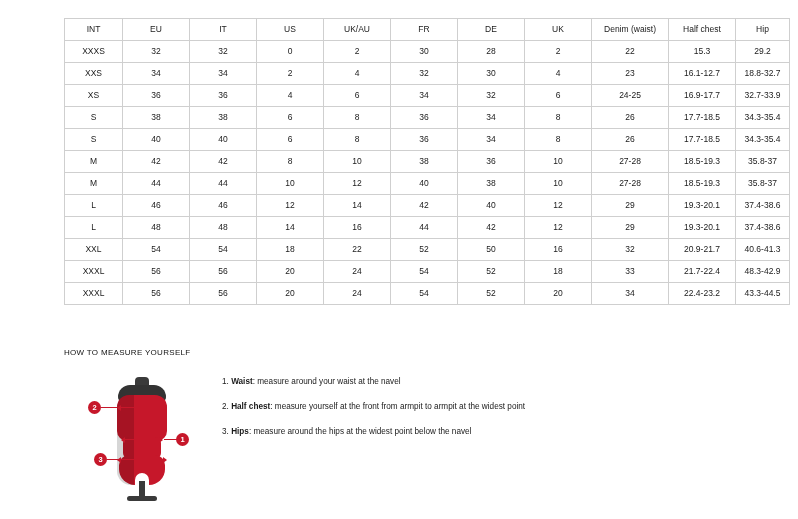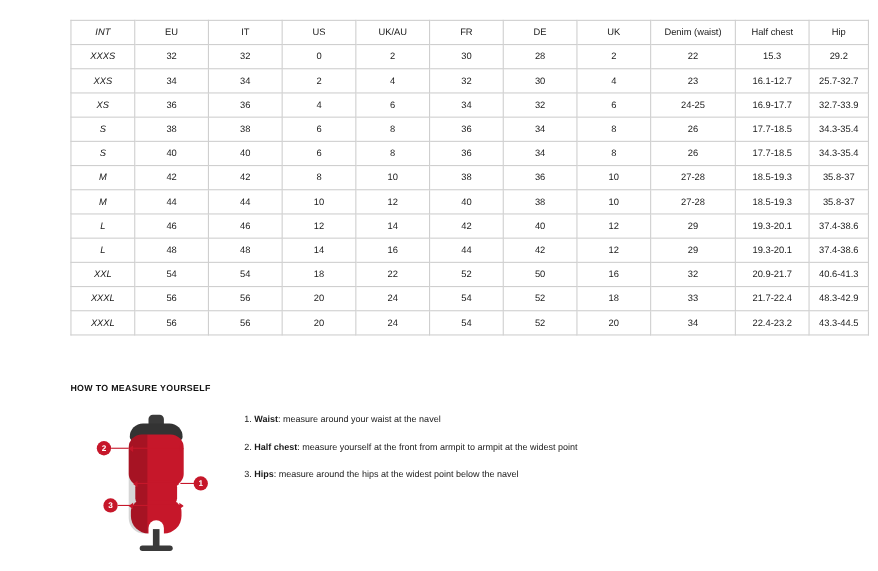--- a/index.html
+++ b/index.html
@@ -43,42 +43,42 @@
     color: #1a1a1a;
     padding: 0 2px;
     line-height: 1.1;
     white-space: nowrap;
     overflow: hidden;
   }
   table.size-table thead th {
     font-weight: normal;
   }
   
-  .c0  { width: 53px; font-style: italic; }
+  .c0  { width: 53px; }
   .c1  { width: 62px; }
   .c2  { width: 62px; }
   .c3  { width: 62px; }
   .c4  { width: 62px; }
   .c5  { width: 62px; }
   .c6  { width: 62px; }
   .c7  { width: 62px; margin-left: 48px; }
   .c8  { width: 72px; }
   .c9  { width: 62px; }
   .c10 { width: 49px; }
 
   
   .measure-section {
     position: absolute;
     left: 64px;
     top: 348px;
     width: 670px;
   }
   .measure-title {
     font-size: 8px;
-    font-weight: bold;
+    font-weight: normal;
     letter-spacing: 0.3px;
     color: #111;
     margin-bottom: 10px;
   }
   .measure-body {
     position: relative;
     display: flex;
     align-items: flex-start;
   }
   .figure-box {
@@ -287,21 +287,21 @@
             <td class="c0">XXS</td>
             <td class="c1">34</td>
             <td class="c2">34</td>
             <td class="c3">2</td>
             <td class="c4">4</td>
             <td class="c5">32</td>
             <td class="c6">30</td>
             <td class="c7">4</td>
             <td class="c8">23</td>
             <td class="c9">16.1-12.7</td>
-            <td class="c10">25.7-32.7</td>
+            <td class="c10">18.8-32.7</td>
           </tr>
           <tr>
             <td class="c0">XS</td>
             <td class="c1">36</td>
             <td class="c2">36</td>
             <td class="c3">4</td>
             <td class="c4">6</td>
             <td class="c5">34</td>
             <td class="c6">32</td>
             <td class="c7">6</td>

